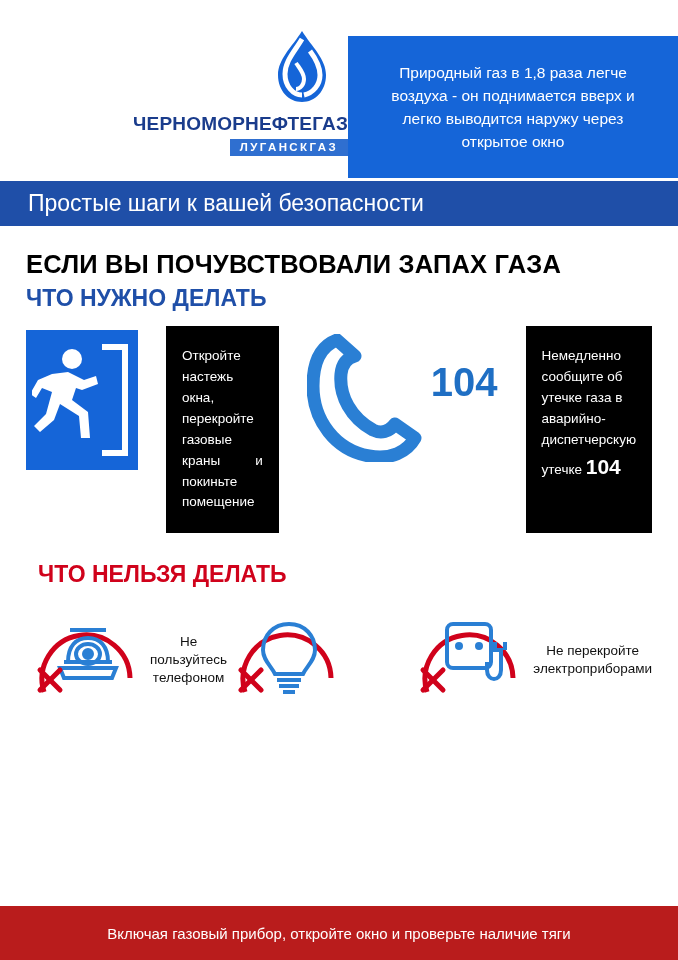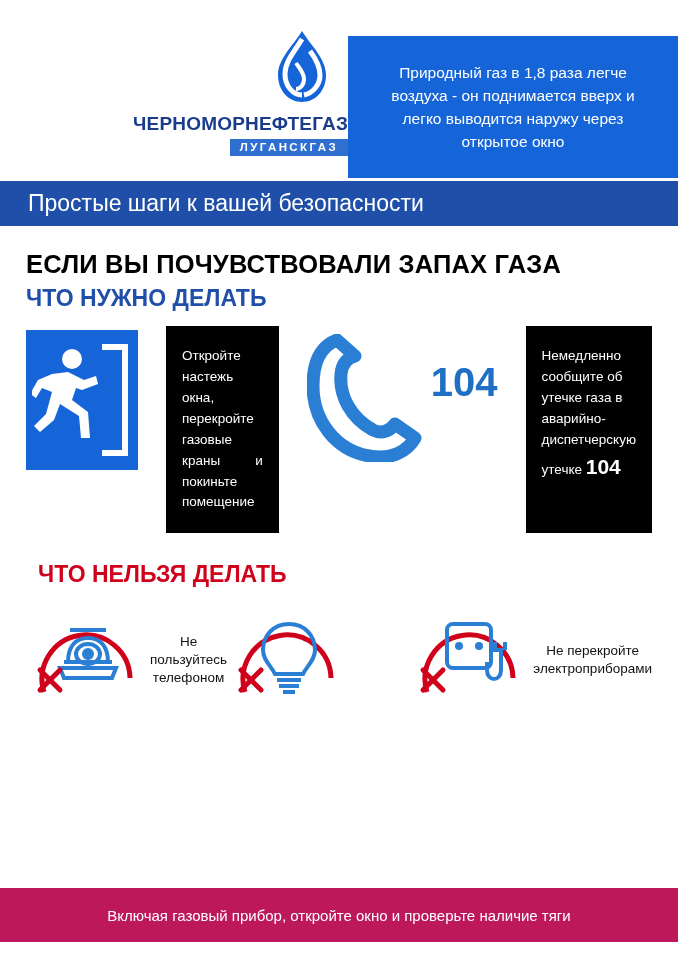--- a/index.html
+++ b/index.html
@@ -202,24 +202,24 @@
     color: #111111;
     text-align: center;
     line-height: 1.35;
     max-width: 150px;
   }
 
   
   .footer {
     position: absolute;
     left: 0;
-    bottom: 18px;
+    bottom: 0;
     width: 100%;
     height: 58px;
-    background: #be185d;
+    background: #b91c1c;
     color: #ffffff;
     display: flex;
     align-items: center;
     justify-content: center;
     font-size: 15px;
     border-top: 4px solid #ffffff;
     box-sizing: border-box;
   }
 </style>
 </head>

